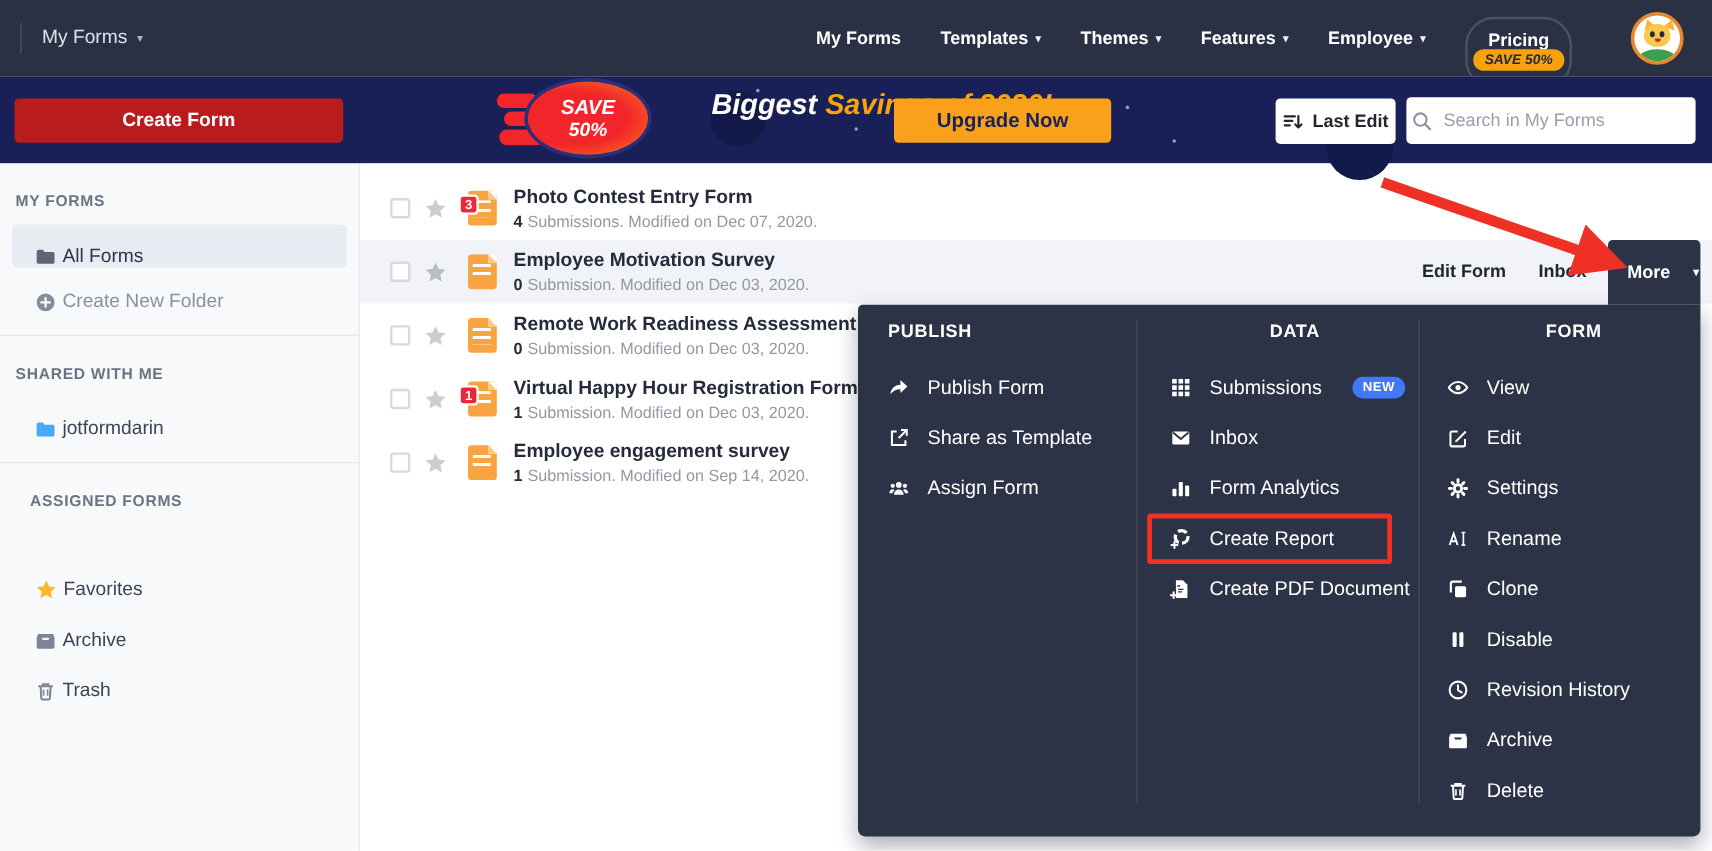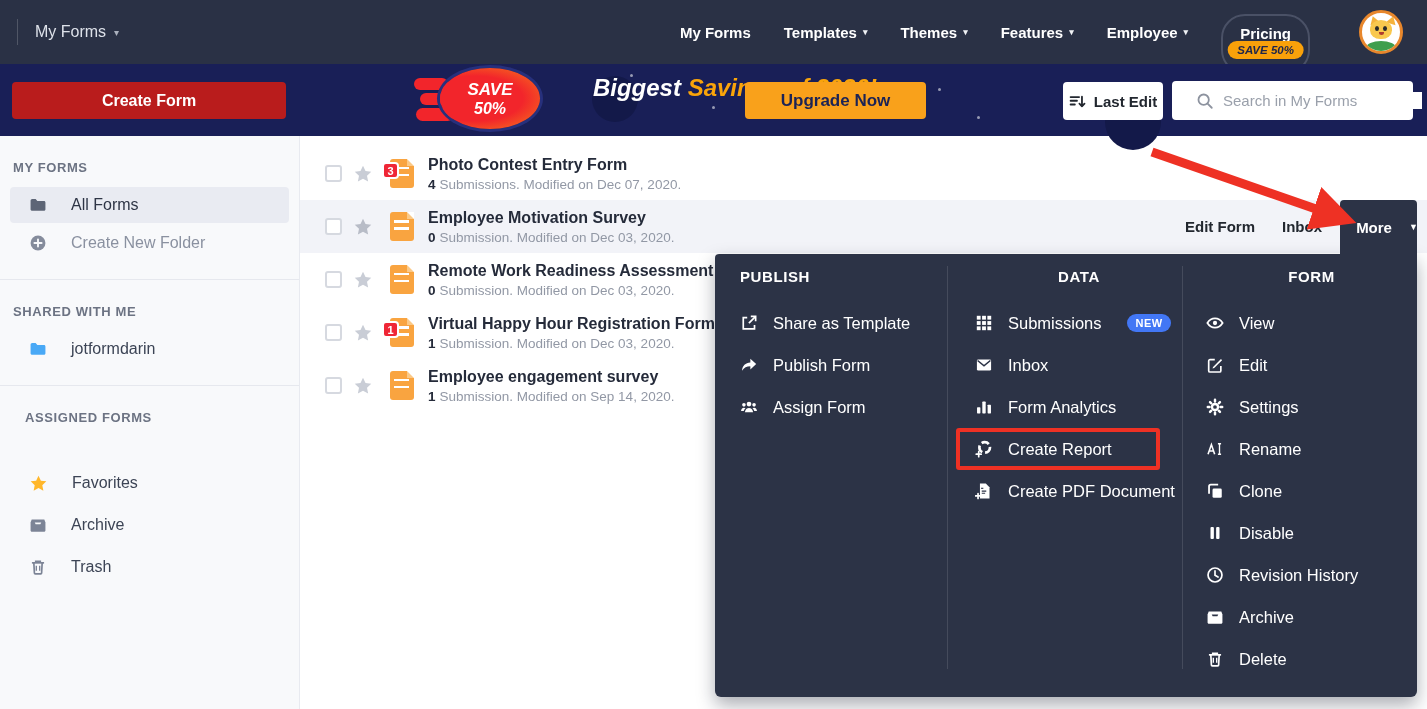--- a/index.html
+++ b/index.html
@@ -40,28 +40,28 @@
   .blob-tail span { position:absolute; background:#f2252b; border-radius:8px; }
   .blob-tail .t1 { left:0; top:13px; width:34px; height:12px; }
   .blob-tail .t2 { left:6px; top:28px; width:26px; height:12px; }
   .blob-tail .t3 { left:2px; top:43px; width:38px; height:13px; }
   .blob-oval { position:absolute; right:0; top:3px; width:100px; height:61px; border-radius:50%; background:radial-gradient(ellipse at 35% 50%, #f2252b 52%, #f5641f 86%, #f5a11b 100%); box-shadow:0 0 0 3px #27307c; display:flex; flex-direction:column; align-items:center; justify-content:center; color:#fff; font-weight:bold; font-style:italic; line-height:19px; }
   .blob-line1 { font-size:17px; } .blob-line2 { font-size:16px; }
   .headline { position:absolute; left:570px; top:11px; width:330px; text-align:center; font-size:24px; font-weight:bold; font-style:italic; color:#f9a40a; line-height:26px; }
   .headline .white { color:#fff; }
   .upgrade-btn { position:absolute; left:745px; top:18px; width:181px; height:37px; background:#f9a11b; color:#1b2356; font-size:17px; font-weight:bold; border:none; border-radius:4px; cursor:pointer; font-family:inherit; }
   .sort-btn { position:absolute; left:1063px; top:18px; width:100px; height:38px; background:#fff; border:none; border-radius:4px; display:flex; align-items:center; justify-content:center; gap:8px; font-size:15px; font-weight:bold; color:#22272f; cursor:pointer; font-family:inherit; }
-  .search-box { position:absolute; left:1172px; top:17px; width:241px; height:39px; background:#fff; border-radius:4px; display:flex; align-items:center; padding:0 24px; gap:9px; }
+  .search-box { position:absolute; left:1172px; top:17px; width:241px; height:39px; background:#fff; border-radius:4px; display:flex; align-items:center; padding:0 4px; gap:9px; }
   .search-box input { border:none; outline:none; flex:1; font-size:15px; color:#3a4150; font-family:inherit; }
   .search-box input::placeholder { color:#9aa0ab; }
 
   
   .sidebar { position:absolute; top:136px; left:0; bottom:0; width:300px; background:#f8f9fb; border-right:1px solid #e8eaf0; }
   .side-header { font-size:13px; font-weight:bold; color:#6c7383; letter-spacing:.6px; margin:24px 0 12px 13px; }
-  .side-item { display:flex; align-items:center; gap:24px; height:36px; margin:2px 10px; padding-left:19px; border-radius:4px; font-size:16px; color:#3c4455; cursor:pointer; }
+  .side-item { display:flex; align-items:flex-end; gap:5px; height:36px; margin:2px 10px; padding-left:19px; border-radius:4px; font-size:16px; color:#3c4455; cursor:pointer; }
   .side-item.selected { background:#e9ebf2; color:#2e3546; }
   .side-item.muted { color:#8a91a0; }
   .side-divider { height:1px; background:#e6e8ee; margin:18px 0; }
   .side-header.indent { margin-left:25px; }
   .side-item.tool { margin:6px 10px; }
 
   
   .list { position:absolute; left:300px; right:0; top:147px; }
   .form-row { position:relative; height:53px; display:flex; align-items:center; padding-left:25px; background:#fff; }
   .form-row.active { background:#f2f3f8; }
@@ -344,36 +344,36 @@
 </div>
 
 <div class="menu-panel">
 
   <div class="menu-col">
     <div class="col-rule"></div>
     <div class="menu-header">PUBLISH</div>
     <div class="menu-item">
       <span class="mi">
           <svg viewBox="0 0 16 16">
+            <path d="M9.2 2.4l5.2 4.8-5.2 4.8V9.2C5.9 9.2 3.6 10.5 1.8 13c.4-4.4 3-6.9 7.4-7.2z" fill="#fff"></path>
+          </svg>
+        </span>
+      <span>Publish Form</span>
+    </div>
+    <div class="menu-item">
+      <span class="mi">
+          <svg viewBox="0 0 16 16">
             <g fill="none" stroke="#fff" stroke-width="1.5">
               <path d="M6.4 3.2H2.9v10h10V9.7"></path>
               <path d="M9.6 2.1h4.3v4.3"></path>
               <path d="M13.5 2.5L7.9 8.1"></path>
             </g>
           </svg>
         </span>
       <span>Share as Template</span>
-    </div>
-    <div class="menu-item">
-      <span class="mi">
-          <svg viewBox="0 0 16 16">
-            <path d="M9.2 2.4l5.2 4.8-5.2 4.8V9.2C5.9 9.2 3.6 10.5 1.8 13c.4-4.4 3-6.9 7.4-7.2z" fill="#fff"></path>
-          </svg>
-        </span>
-      <span>Publish Form</span>
     </div>
     <div class="menu-item">
       <span class="mi">
           <svg viewBox="0 0 16 16">
             <g fill="#fff">
               <circle cx="8" cy="5.4" r="2.1"></circle>
               <circle cx="3.5" cy="6.1" r="1.6"></circle>
               <circle cx="12.5" cy="6.1" r="1.6"></circle>
               <path d="M4.3 12.7c.4-2.4 1.9-3.8 3.7-3.8s3.3 1.4 3.7 3.8z"></path>
               <path d="M.9 11.5c.3-1.7 1.3-2.8 2.6-2.8.5 0 1 .2 1.4.5-.8.7-1.3 1.5-1.6 2.3z"></path>

